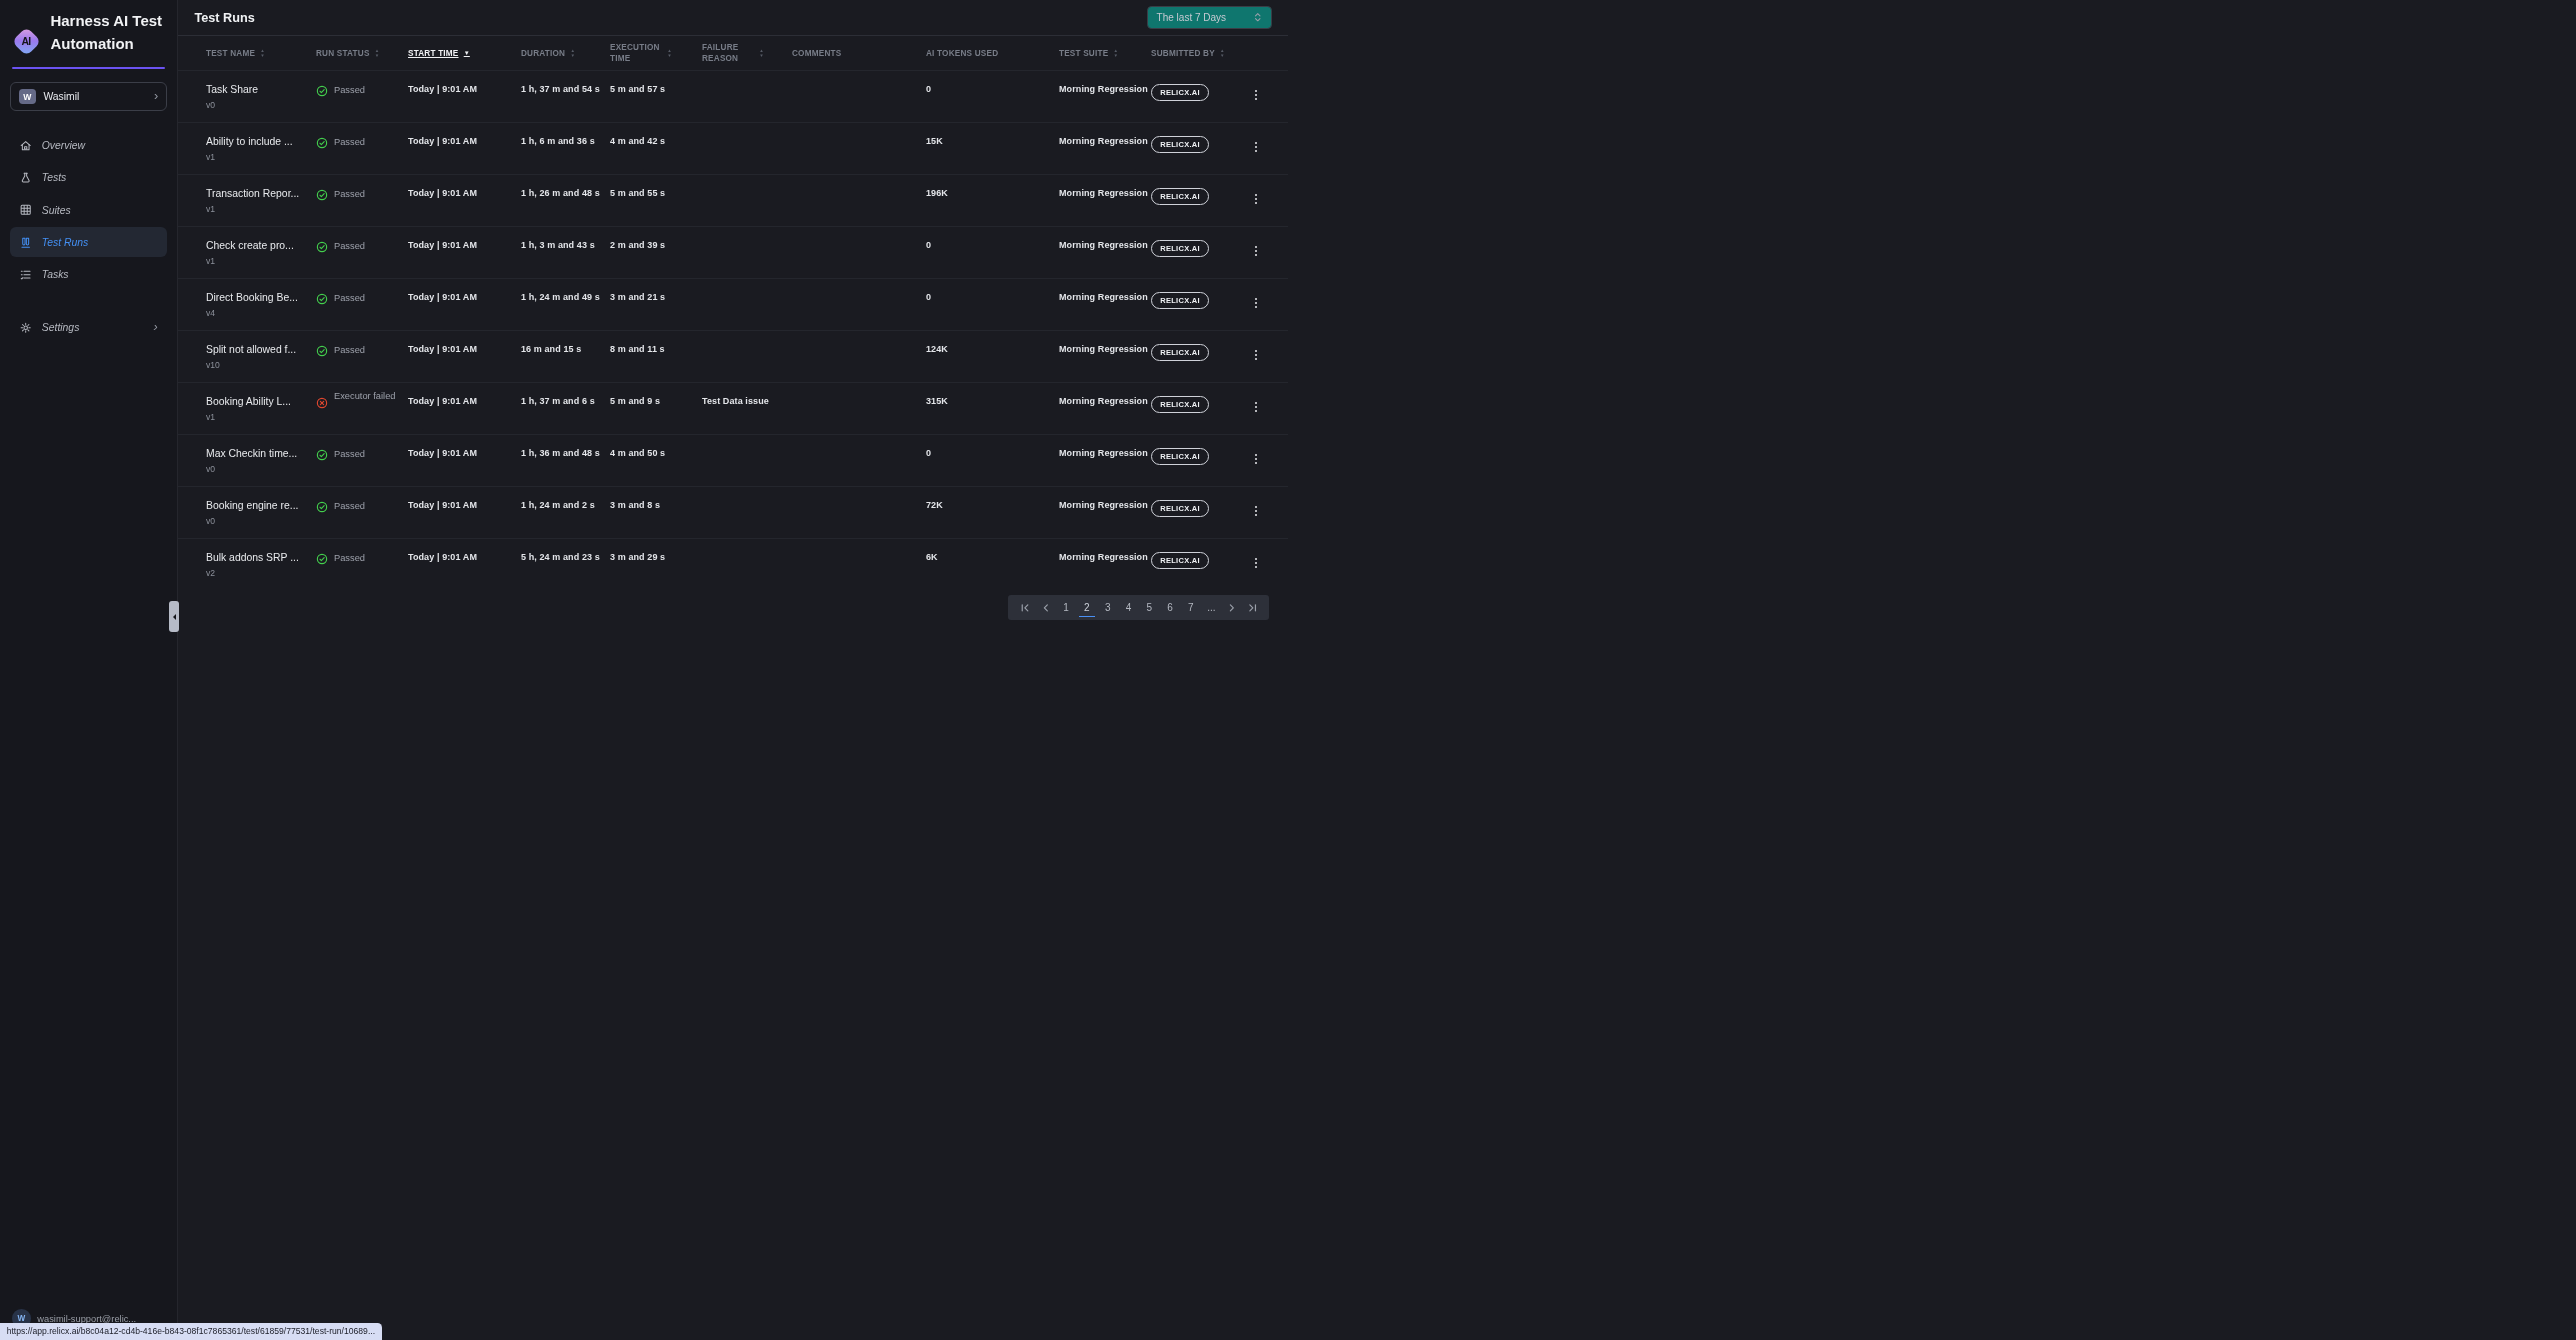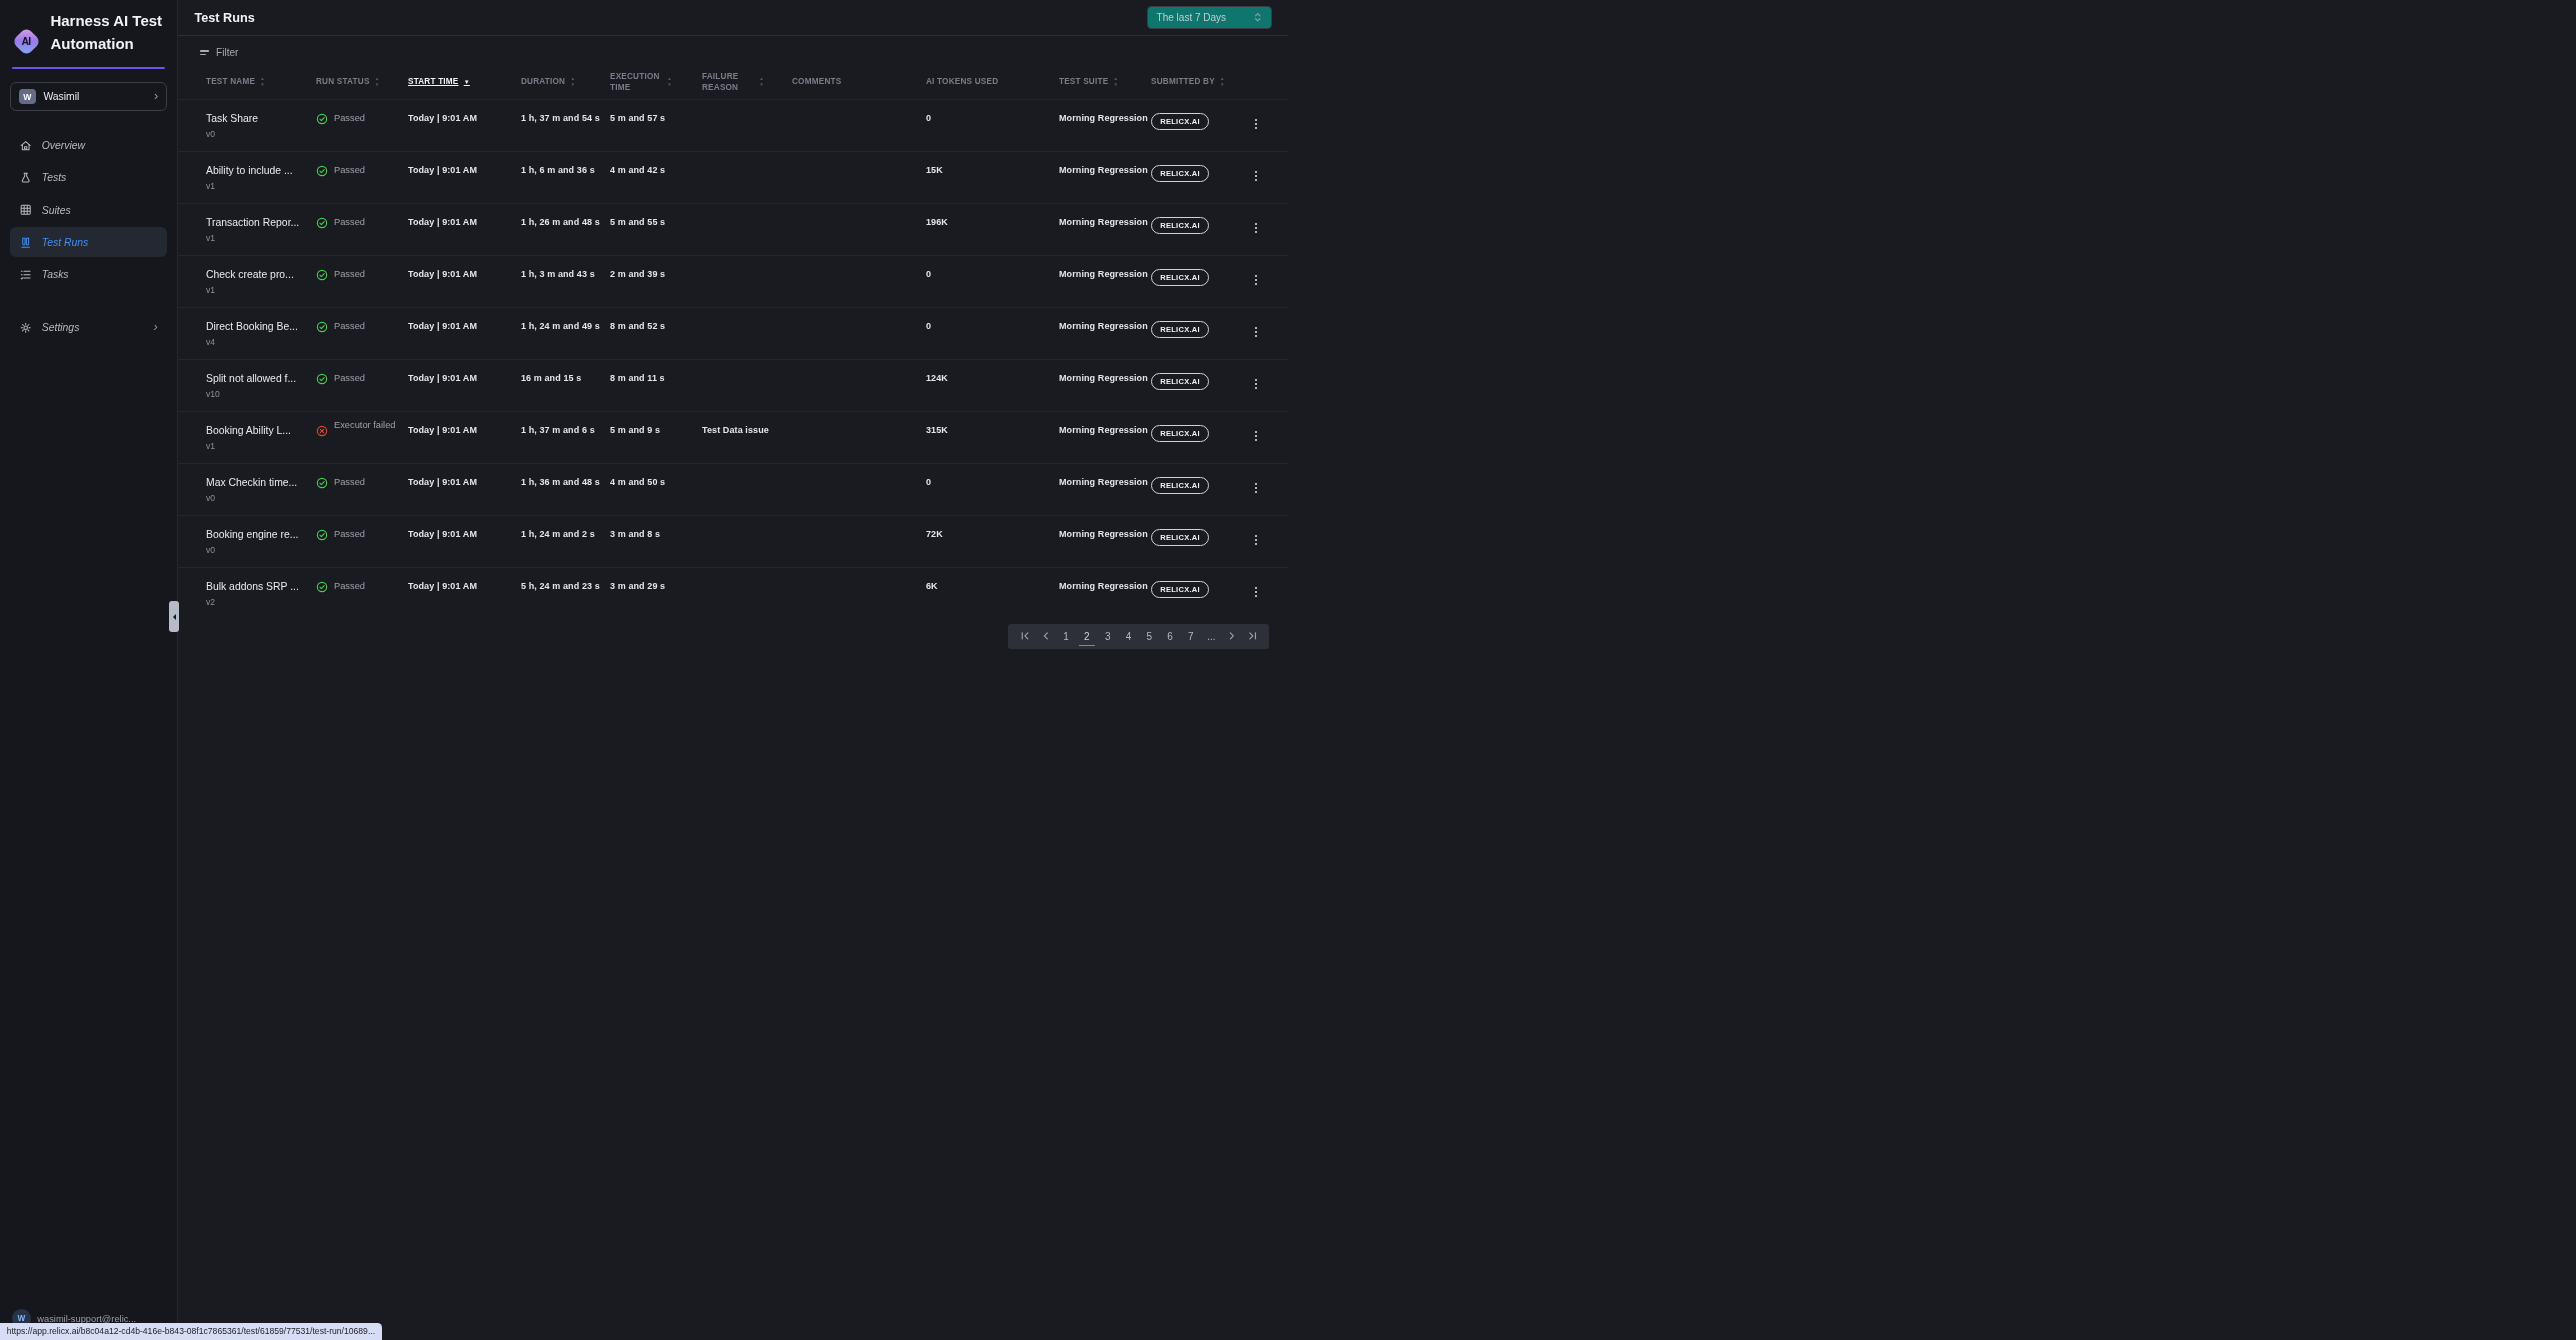--- a/index.html
+++ b/index.html
@@ -182,27 +182,20 @@
     <div class="select">
       <span>The last 7 Days</span>
       <svg width="7.5" height="10.4" viewBox="0 0 10 14" fill="none" stroke="#9ba0aa" stroke-width="1.4" stroke-linecap="round" stroke-linejoin="round">
           <path d="M2 5.2 L5 2.2 8 5.2"></path>
           <path d="M2 8.8 L5 11.8 8 8.8"></path>
         </svg>
     </div>
   </div>
   <div class="hr"></div>
 
-  <div class="filter-row">
-    <span class="filter-icon">
-        <i></i>
-        <i></i>
-      </span>
-    <span>Filter</span>
-  </div>
 
   <div class="tr-grid thead" id="thead">
       <div class="th">
         <span class="lbl">TEST NAME</span>
         <span class="sort-arrows">
           <span>▲</span>
           <span>▼</span>
         </span>
       </div>
       <div class="th">
@@ -373,21 +366,21 @@
         </div>
         <div class="td status passed">
           <svg width="12" height="12" viewBox="0 0 16 16" fill="none" stroke="#43cf4d" stroke-width="1.5" stroke-linecap="round" stroke-linejoin="round">
             <circle cx="8" cy="8" r="6.2"></circle>
             <path d="M5.2 8.3 l1.9 1.9 3.8 -4.1"></path>
           </svg>
           <span class="status-label">Passed</span>
         </div>
         <div class="td "><span class="tval">Today | 9:01 AM</span></div>
         <div class="td "><span class="tval">1 h, 24 m and 49 s</span></div>
-        <div class="td "><span class="tval">8 m and 52 s</span></div>
+        <div class="td "><span class="tval">3 m and 21 s</span></div>
         <div class="td "></div>
         <div class="td "></div>
         <div class="td "><span class="tval">0</span></div>
         <div class="td "><span class="tval">Morning Regression</span></div>
         <div class="td "><span class="badge">RELICX.AI</span></div>
         <div class="td"><span class="kebab">
             <i></i>
             <i></i>
             <i></i>
           </span></div>

